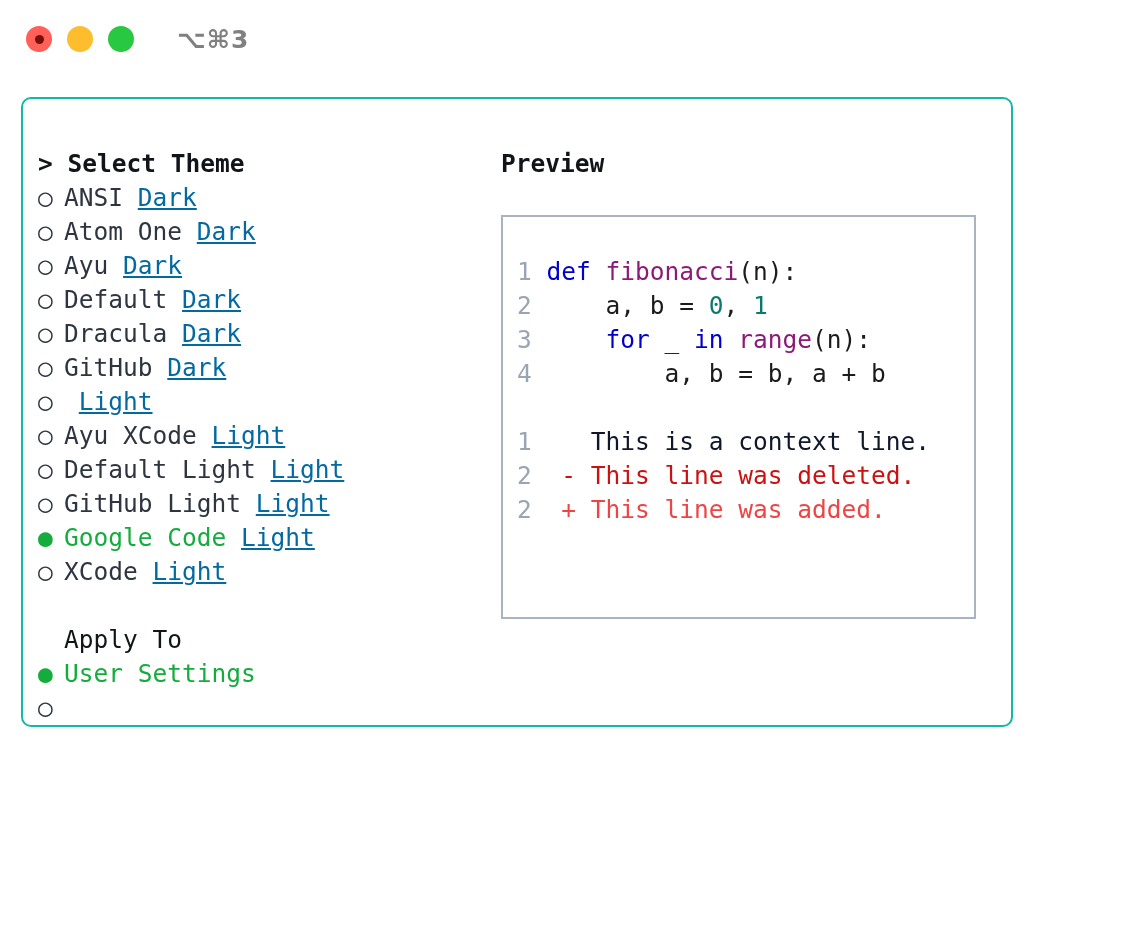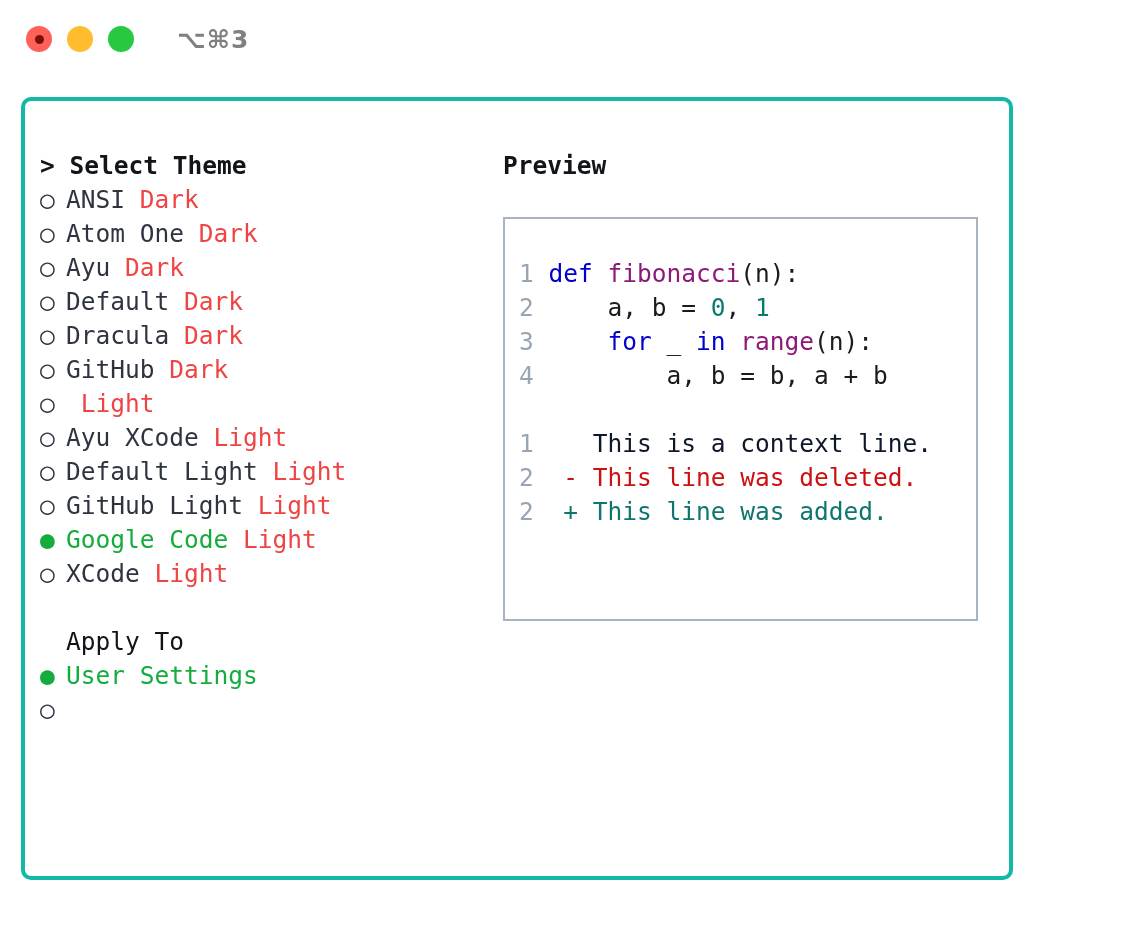--- a/index.html
+++ b/index.html
@@ -61,22 +61,22 @@
     letter-spacing: 1px;
     line-height: 1;
   }
 
   
   #panel {
     position: absolute;
     left: 21px;
     top: 97px;
     width: 992px;
-    height: 783px;
-    border: 4px solid #14b8a6;
+    height: 630px;
+    border: 2px solid #14b8a6;
     border-radius: 10px;
     box-sizing: border-box;
     background: #ffffff;
   }
 
   #panel-inner {
     position: absolute;
     left: 0; top: 0;
     width: 100%;
     height: 100%;
@@ -111,21 +111,21 @@
   }
   .bullet {
     display: inline-block;
     width: 26px;
     flex: none;
   }
   .bullet.on  { color: #14ac3c; }
   .bullet.off { color: #2e3440; }
   .theme-name { color: #2e3440; }
   .theme-name.sel { color: #14ac3c; }
-  .theme-kind { color: #ef4444; }
+  .theme-kind { color: #0369a1; text-decoration: underline; }
 
   #apply-block { margin-top: 34px; }
   #apply-label {
     padding-left: 26px;
     color: #111418;
   }
 
   #hint {
     margin-top: 34px;
     color: #aeb7c4;
@@ -169,21 +169,21 @@
   .blank-gap { height: 34px; }
 
   .tok-kw   { color: #0000cc; }
   .tok-fn   { color: #8c1a77; text-align: center; }
   .tok-num  { color: #0b7a6e; }
   .tok-plain{ color: #1b1b1b; }
   .tok-punc { color: #1b1b1b; }
 
   .diff-ctx { color: #0f172a; }
   .diff-del { color: #cc1111; }
-  .diff-add { color: #0f766e; }
+  .diff-add { color: #ef4444; }
 </style>
 </head>
 <body>
 
 <div id="window">
 
   <div id="titlebar">
     <div class="dot red">
       <div class="inner"></div>
     </div>

